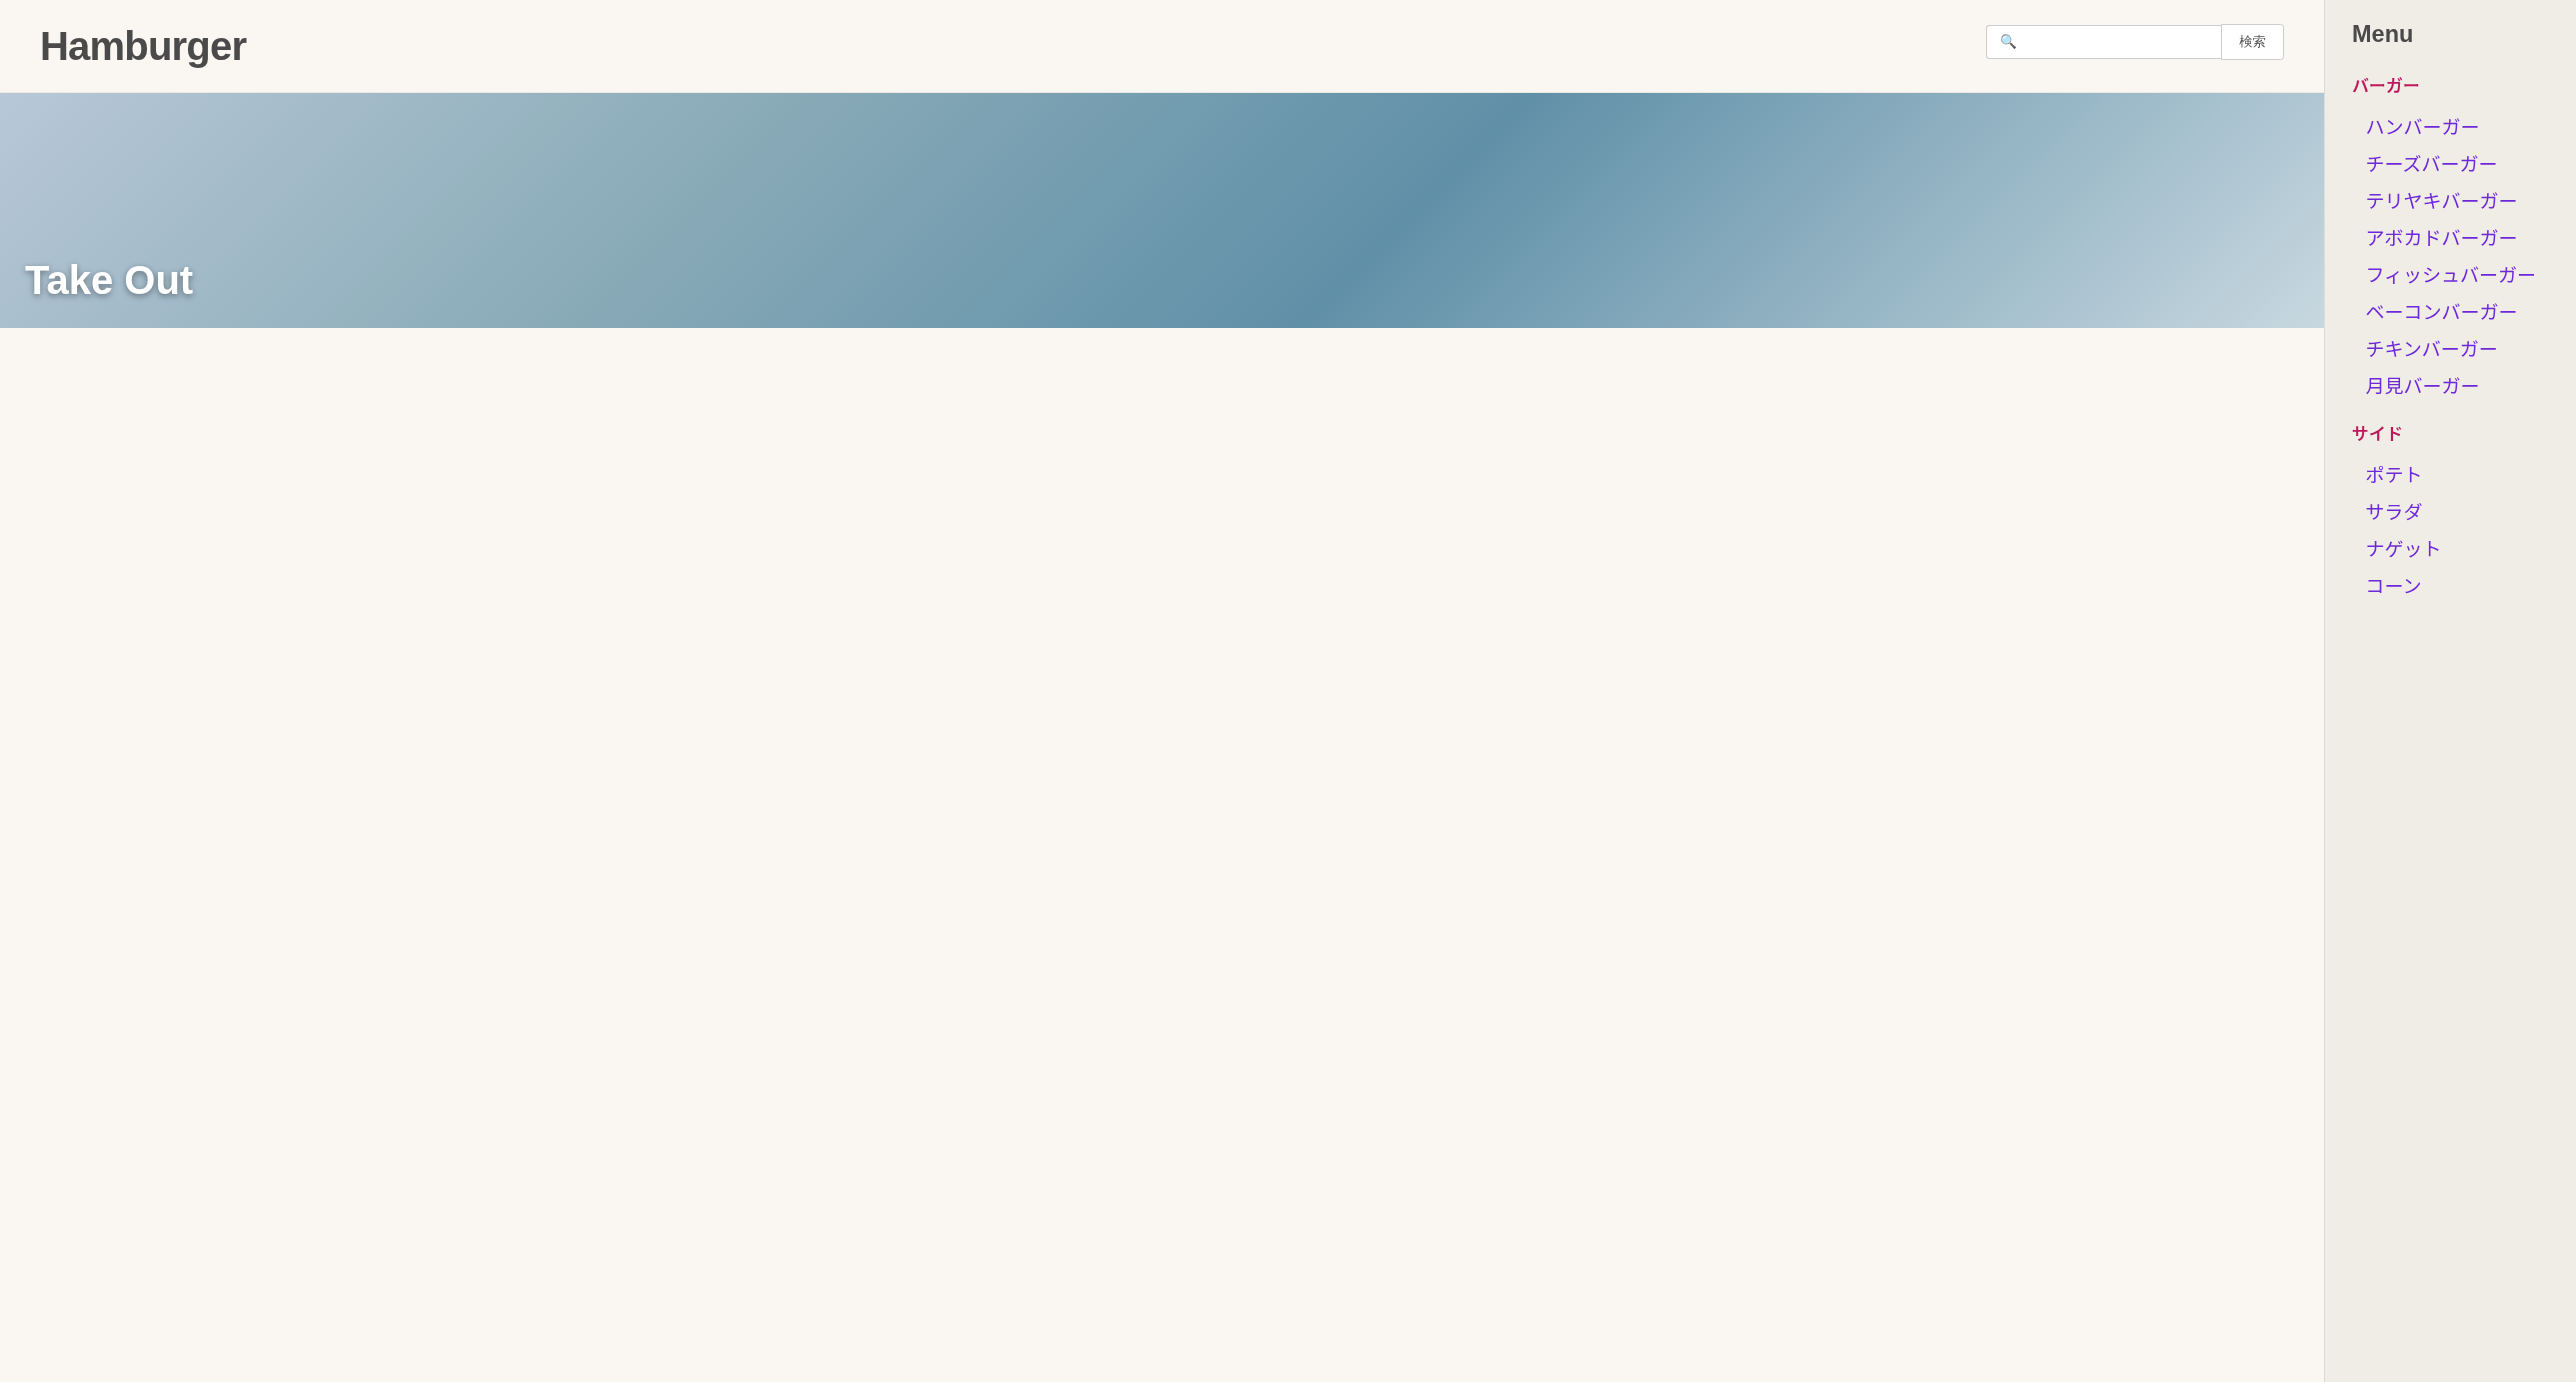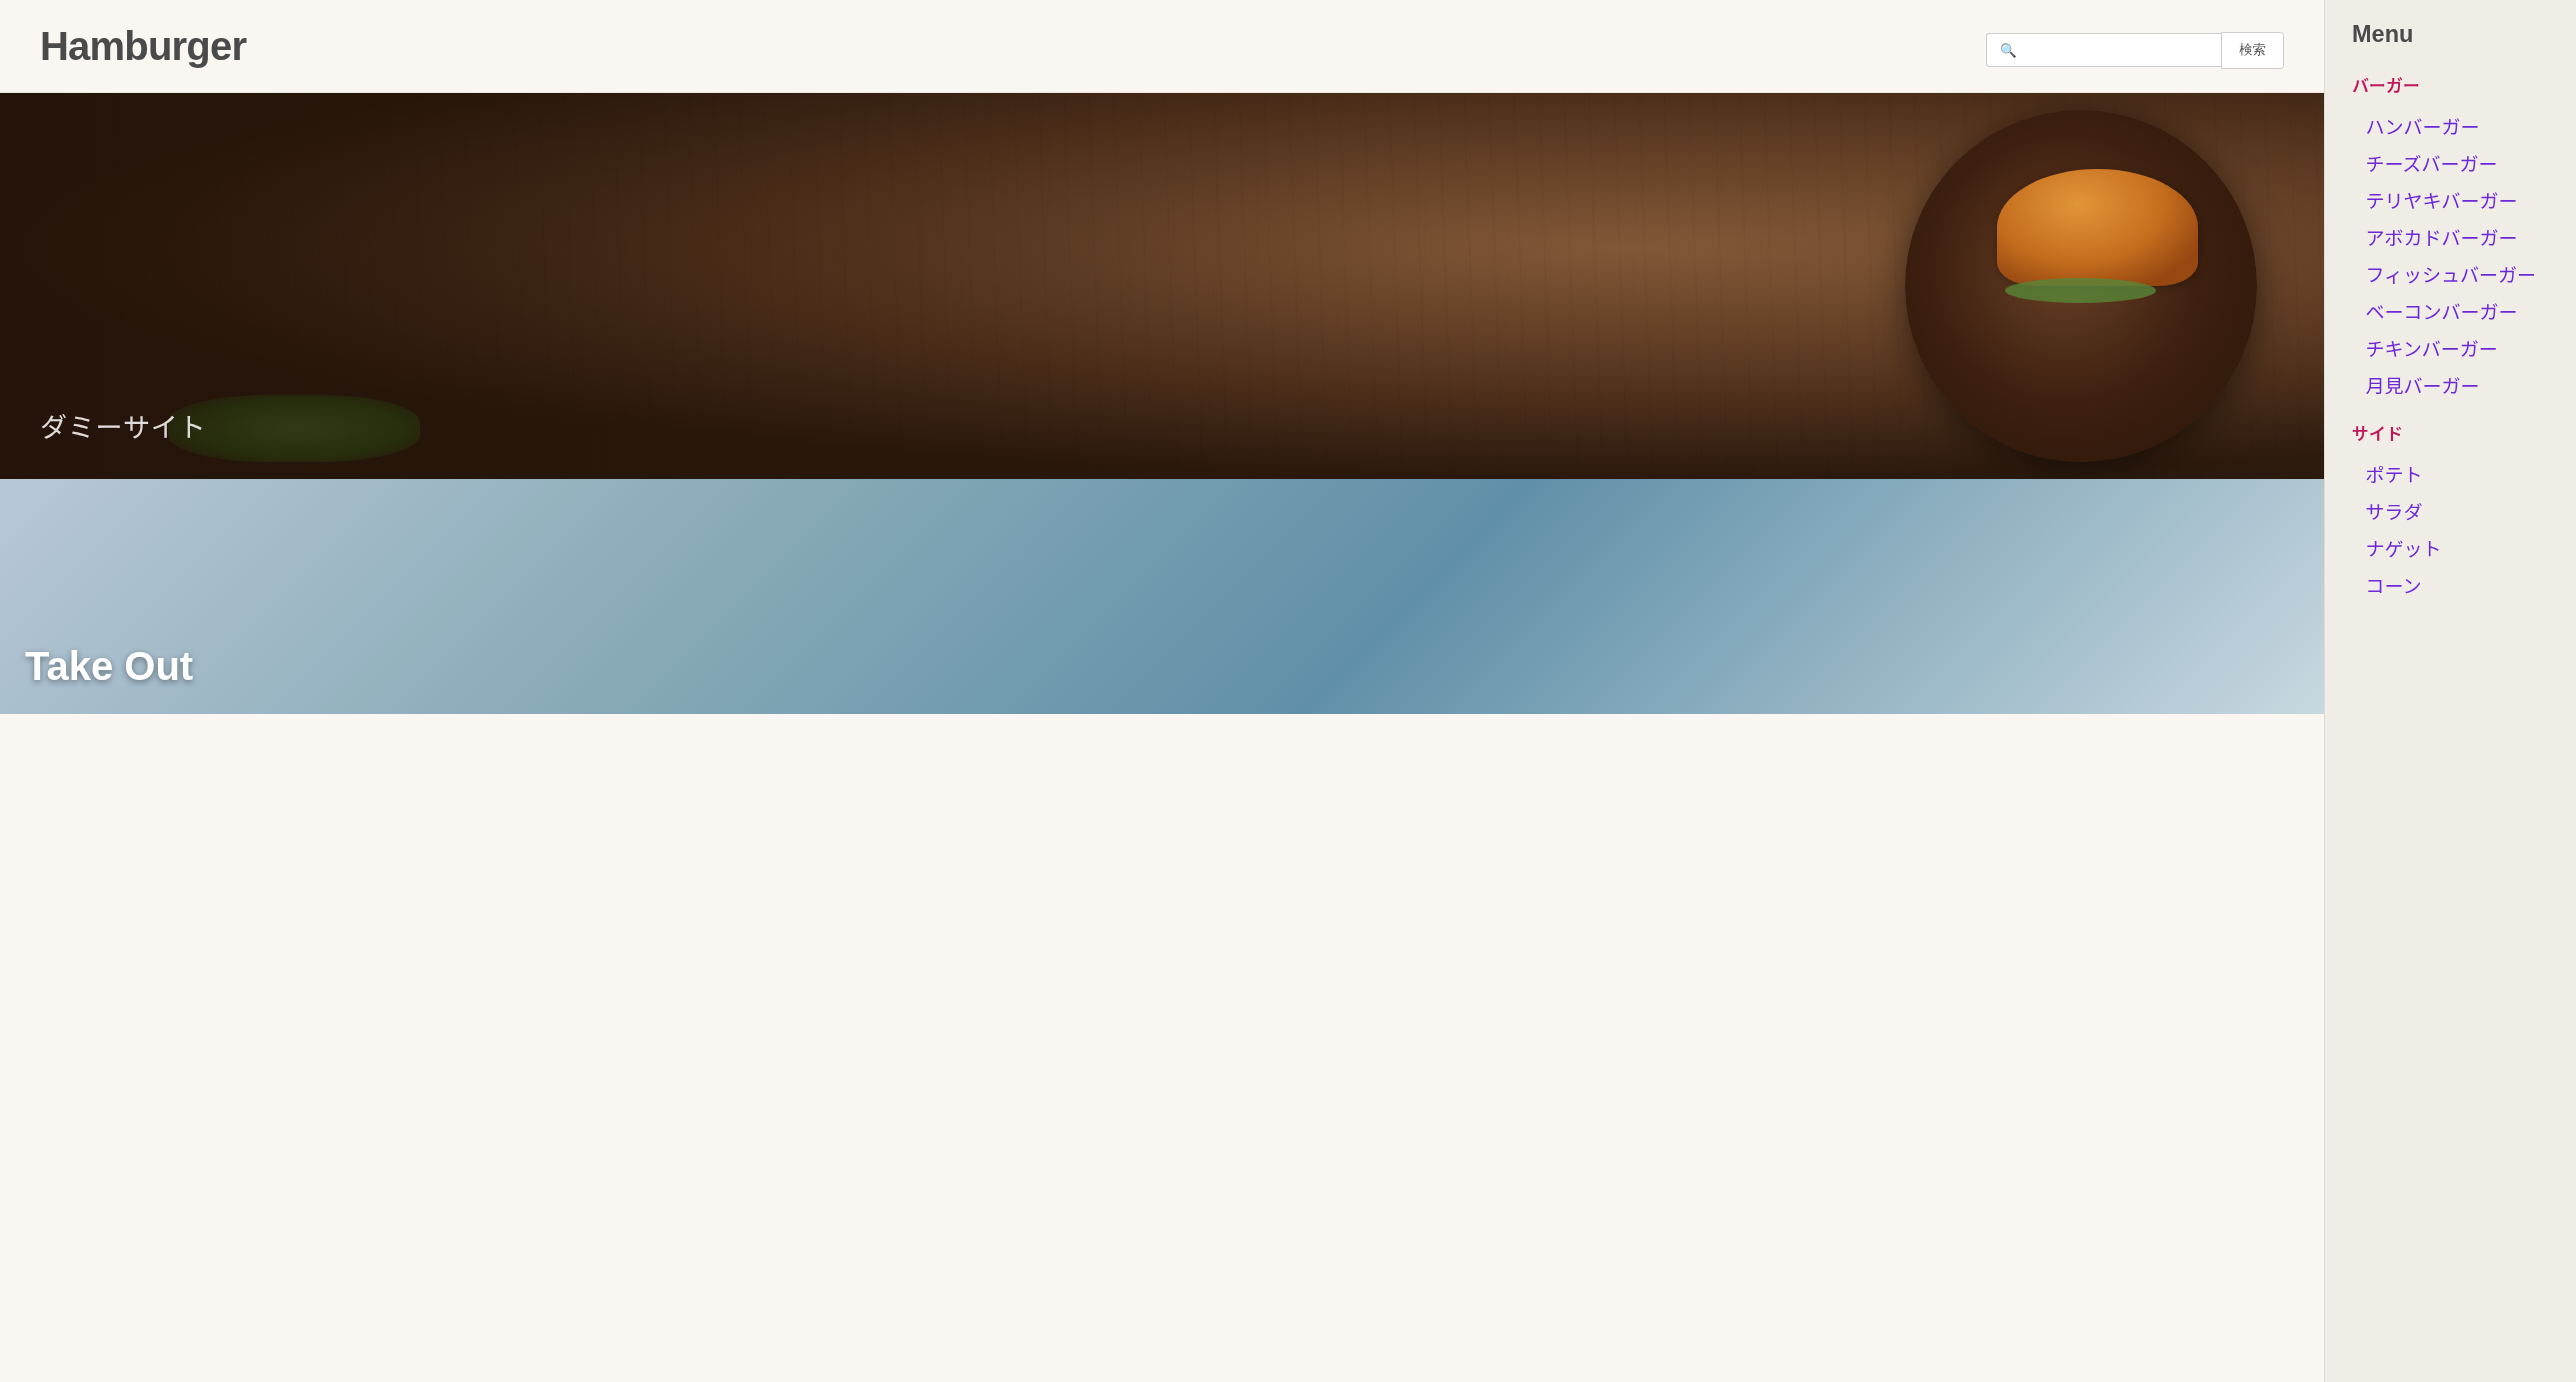--- a/index.html
+++ b/index.html
@@ -17,21 +17,21 @@
       display: flex;
       flex-direction: column;
       background: #faf6f2;
     }
 
     
     .header {
       background: #faf6f2;
       padding: 23.5px 40px;
       display: flex;
-      align-items: flex-end;
+      align-items: flex-start;
       justify-content: space-between;
       border-bottom: 0.8px solid #ede8e2;
     }
 
     .site-title {
       font-size: 40px;
       font-weight: 700;
       color: #4a4a4a;
       letter-spacing: -0.8px;
     }
@@ -268,31 +268,20 @@
     <h1 class="site-title">Hamburger</h1>
     <div class="search-area">
       <div class="search-box">
         <span class="search-icon-svg">🔍</span>
         <input class="search-input" type="text" placeholder="" style="">
       </div>
       <button class="search-button">検索</button>
     </div>
   </header>
 
-  <div class="hero">
-    <div class="hero-bg">
-      <div class="wood-texture"></div>
-      <div class="hero-plate"></div>
-      <div class="hero-bun-top"></div>
-      <div class="hero-lettuce"></div>
-      <div class="hero-greens"></div>
-    </div>
-    <div class="hero-overlay"></div>
-    <p class="hero-text">ダミーサイト</p>
-  </div>
 
   <div class="card-grid">
     <div class="card card-takeout">
       <span class="card-label">Take Out</span>
     </div>
   </div>
 </div>
 
 <aside class="sidebar">
   <h2 class="sidebar-title">Menu</h2>

